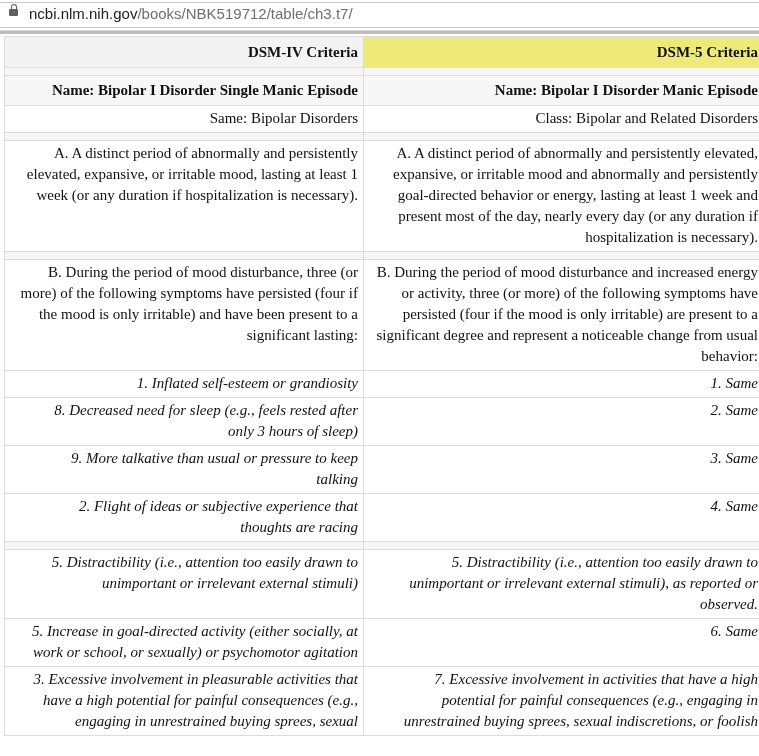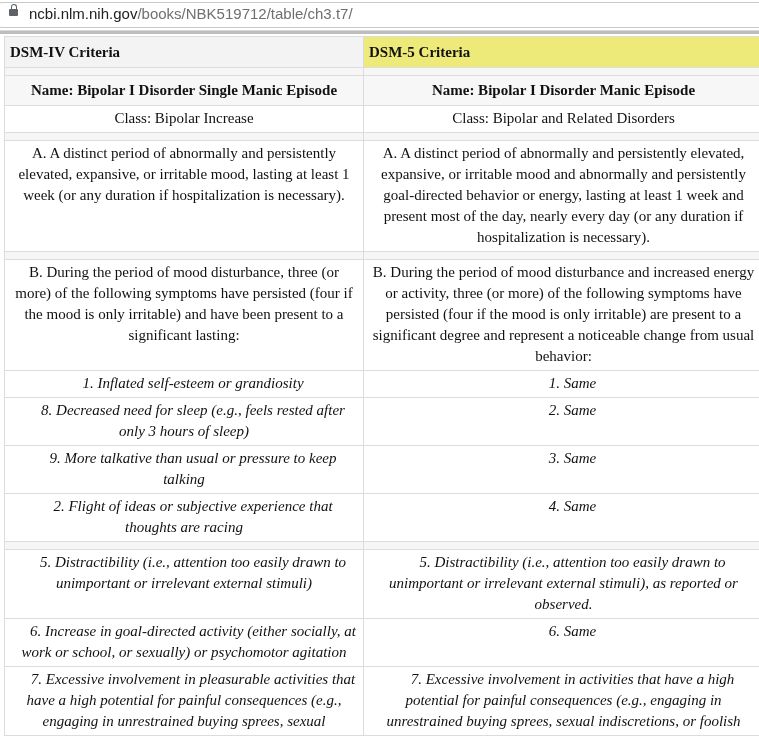--- a/index.html
+++ b/index.html
@@ -7,22 +7,22 @@
   .urlbar { position:absolute; left:0; top:0; width:759px; height:30px; background:#ffffff; border-bottom:1px solid #d8d8d8; }
   .urlbar .pill { position:absolute; left:-10px; top:2px; width:780px; height:24px; border:1px solid #c9c9c9; border-radius:12px; background:#fff; }
   .urlbar .lock { position:absolute; left:9px; top:9px; width:9px; height:7px; background:#5f6368; border-radius:1px; }
   .urlbar .lock::before { content:""; position:absolute; left:1.5px; top:-5px; width:4px; height:5px; border:1.5px solid #5f6368; border-bottom:none; border-radius:3px 3px 0 0; }
   .urlbar .url { position:absolute; left:29px; top:5px; font-family:"Liberation Sans", sans-serif; font-size:15px; }
   .urlbar .host { color:#202124; }
   .urlbar .path { color:#6f6f6f; }
   .sep { position:absolute; left:0; top:31px; width:759px; height:3px; background:#bdbdbd; }
   .tablewrap { position:absolute; left:4px; top:36px; width:760px; }
   table { border-collapse:collapse; width:760px; table-layout:fixed; font-size:15px; line-height:21px; }
-  td, th { border:1px solid #dcdcdc; vertical-align:top; padding:2px 5px 3px 5px; text-align:center; }
-  th { font-weight:bold; text-align:left; background:#f3f3f3; height:30px; vertical-align:middle; padding:0 5px; }
+  td, th { border:1px solid #dcdcdc; vertical-align:top; padding:2px 5px 3px 5px; text-align:right; }
+  th { font-weight:bold; text-align:right; background:#f3f3f3; height:30px; vertical-align:middle; padding:0 5px; }
   th.hl { background:#eeea7a; }
   tr.spacer td { height:7px; padding:0; background:#f6f6f6; }
   tr.name td { font-weight:bold; height:22px; background:#f7f7f7; padding-top:4px; }
   td.ind { text-indent:18px;font-style:italic; }
   col.c1 { width:359px; }
 </style>
 </head>
 <body>
 
 <div class="urlbar">
@@ -45,21 +45,21 @@
   </tr>
   <tr class="spacer">
           <td></td>
           <td></td>
         </tr>
   <tr class="name">
     <td>Name: Bipolar I Disorder Single Manic Episode</td>
     <td>Name: Bipolar I Disorder Manic Episode</td>
   </tr>
   <tr>
-    <td>Class: Bipolar Increase</td>
+    <td>Same: Bipolar Disorders</td>
     <td>Class: Bipolar and Related Disorders</td>
   </tr>
   <tr class="spacer">
           <td></td>
           <td></td>
         </tr>
   <tr>
     <td>A. A distinct period of abnormally and persistently elevated, expansive, or irritable mood, lasting at least 1 week (or any duration if hospitalization is necessary).</td>
     <td>A. A distinct period of abnormally and persistently elevated, expansive, or irritable mood and abnormally and persistently goal-directed behavior or energy, lasting at least 1 week and present most of the day, nearly every day (or any duration if hospitalization is necessary).</td>
   </tr>
@@ -89,22 +89,22 @@
   </tr>
   <tr class="spacer">
           <td></td>
           <td></td>
         </tr>
   <tr>
     <td class="ind">5. Distractibility (i.e., attention too easily drawn to unimportant or irrelevant external stimuli)</td>
     <td class="ind">5. Distractibility (i.e., attention too easily drawn to unimportant or irrelevant external stimuli), as reported or observed.</td>
   </tr>
   <tr>
-    <td class="ind">6. Increase in goal-directed activity (either socially, at work or school, or sexually) or psychomotor agitation</td>
+    <td class="ind">5. Increase in goal-directed activity (either socially, at work or school, or sexually) or psychomotor agitation</td>
     <td class="ind">6. Same</td>
   </tr>
   <tr>
-    <td class="ind">7. Excessive involvement in pleasurable activities that have a high potential for painful consequences (e.g., engaging in unrestrained buying sprees, sexual</td>
+    <td class="ind">3. Excessive involvement in pleasurable activities that have a high potential for painful consequences (e.g., engaging in unrestrained buying sprees, sexual</td>
     <td class="ind">7. Excessive involvement in activities that have a high potential for painful consequences (e.g., engaging in unrestrained buying sprees, sexual indiscretions, or foolish</td>
   </tr>
 </tbody>
     </table>
 </div>
 
 </body></html>

